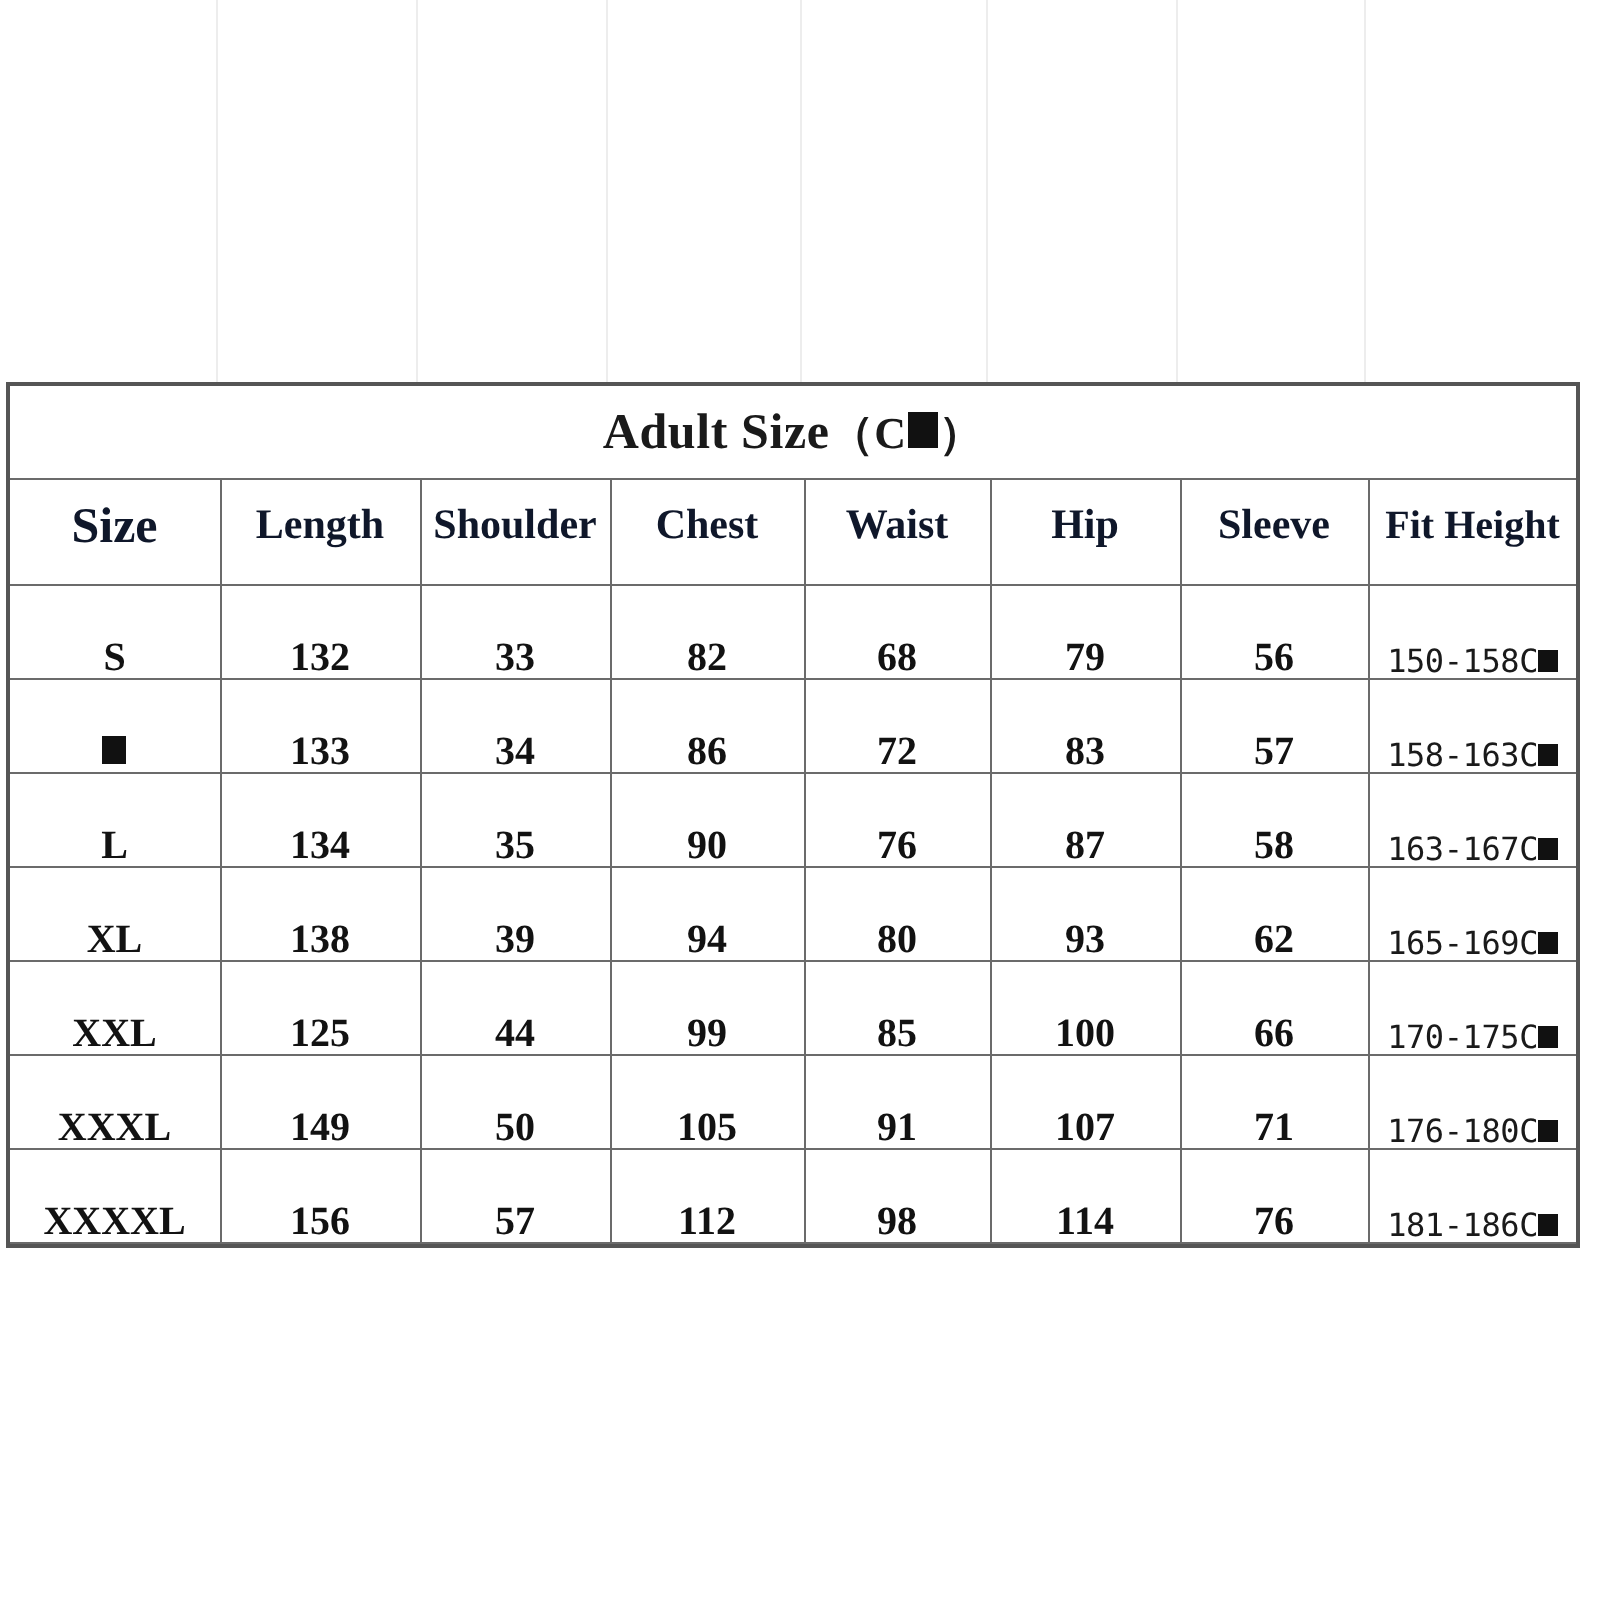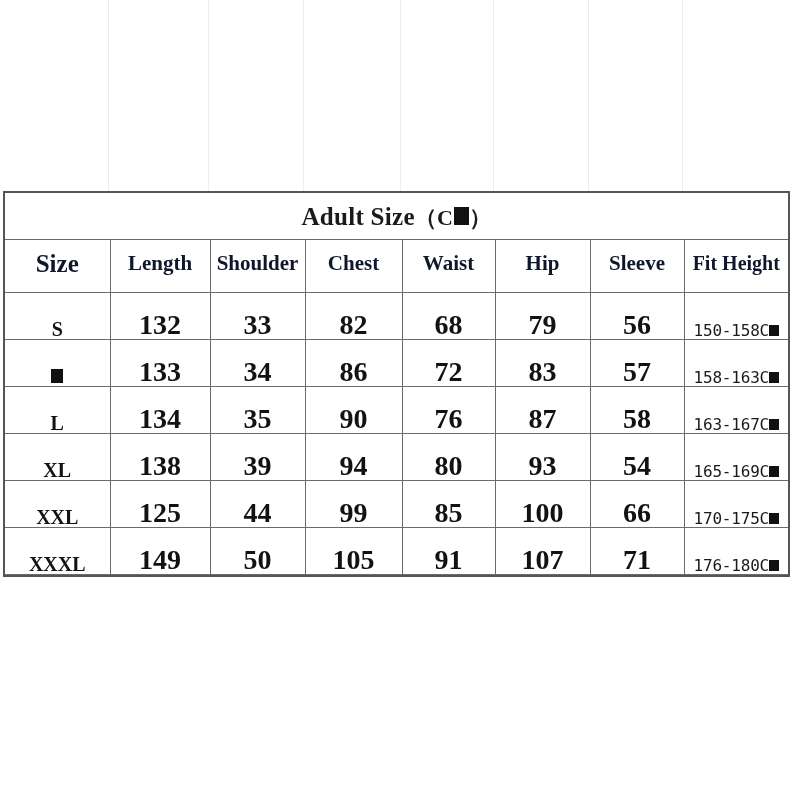--- a/index.html
+++ b/index.html
@@ -115,21 +115,21 @@
     font-size: 13px;
     color: #bdbdbd;
     line-height: 13px;
     white-space: nowrap;
   }
 
   
   .data-row td { height: 46px; }
   .cell {
     text-align: center;
-    font-size: 28px;
+    font-size: 20px;
     font-weight: bold;
     color: #121212;
     line-height: 1;
     padding-bottom: 6px;
     white-space: nowrap;
   }
   .cell-size { font-size: 20px; }
   .cell-fit {
     text-align: left;
     padding-left: 6px;
@@ -243,21 +243,21 @@
         <td class="cell cell-fit no-right"><span>163-167C</span><span class="blockglyph"></span></td>
       </tr>
 
       <tr class="data-row">
         <td class="cell cell-size no-left">XL</td>
         <td class="cell">138</td>
         <td class="cell">39</td>
         <td class="cell">94</td>
         <td class="cell">80</td>
         <td class="cell">93</td>
-        <td class="cell">54</td>
+        <td class="cell">62</td>
         <td class="cell cell-fit no-right"><span>165-169C</span><span class="blockglyph"></span></td>
       </tr>
 
       <tr class="data-row">
         <td class="cell cell-size no-left">XXL</td>
         <td class="cell">125</td>
         <td class="cell">44</td>
         <td class="cell">99</td>
         <td class="cell">85</td>
         <td class="cell">100</td>
@@ -269,15 +269,25 @@
         <td class="cell cell-size no-left">XXXL</td>
         <td class="cell">149</td>
         <td class="cell">50</td>
         <td class="cell">105</td>
         <td class="cell">91</td>
         <td class="cell">107</td>
         <td class="cell">71</td>
         <td class="cell cell-fit no-right"><span>176-180C</span><span class="blockglyph"></span></td>
       </tr>
 
+      <tr class="data-row">
+        <td class="cell cell-size no-left">XXXXL</td>
+        <td class="cell">156</td>
+        <td class="cell">57</td>
+        <td class="cell">112</td>
+        <td class="cell">98</td>
+        <td class="cell">114</td>
+        <td class="cell">76</td>
+        <td class="cell cell-fit no-right"><span>181-186C</span><span class="blockglyph"></span></td>
+      </tr>
     </tbody>
   </table>
 </div>
 
 </body></html>

